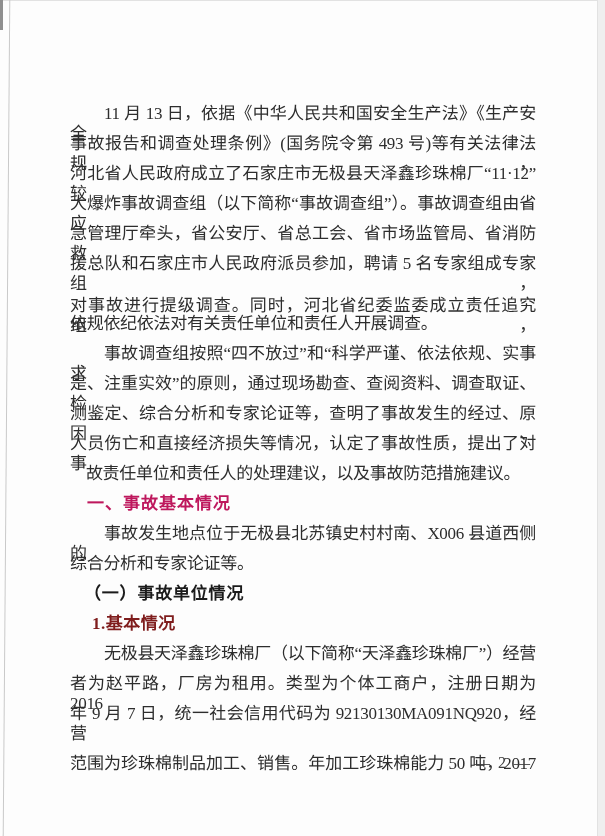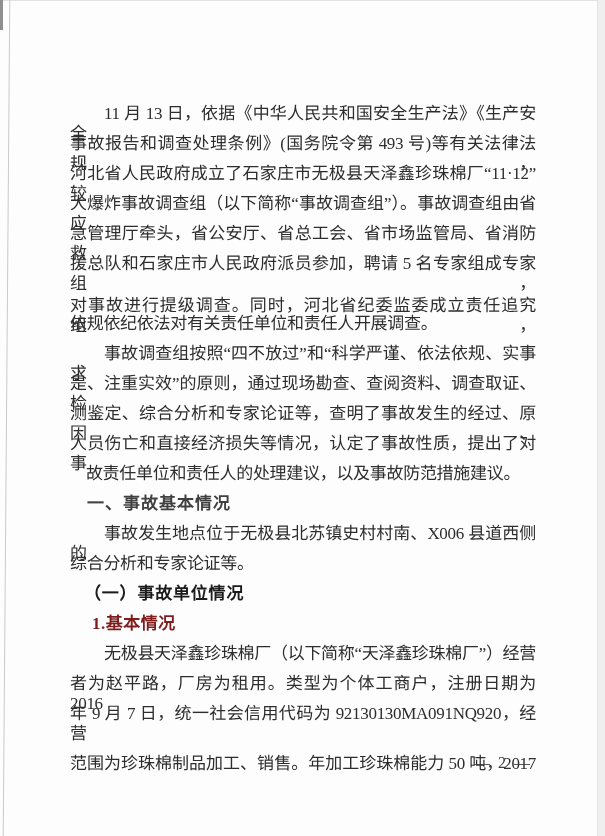--- a/index.html
+++ b/index.html
@@ -55,21 +55,21 @@
   }
   .line.just {
     text-align: justify;
     text-align-last: justify;
     text-justify: inter-character;
   }
   .line.ind { text-indent: 2em; }
   .line.h1 {
     font-family: "Liberation Sans", "DejaVu Sans", sans-serif;
     font-weight: 700;
-    color: #404040;
+    color: #be185d;
     padding-left: 17px;
     letter-spacing: 1px;
   }
   .line.h2 {
     font-weight: 700;
     color: #1b1b1b;
     padding-left: 14px;
     letter-spacing: 0.8px;
   }
   .line.h3 {

